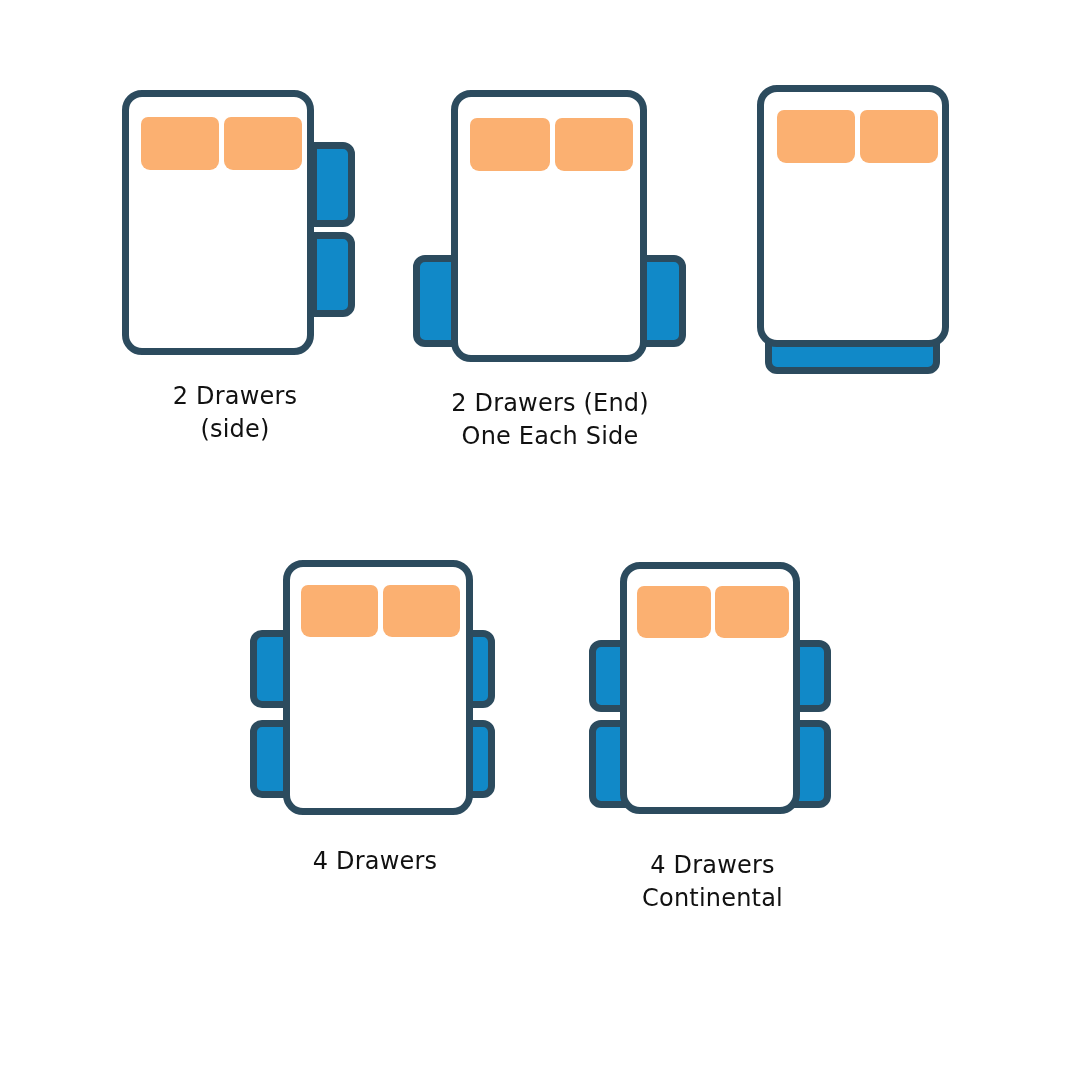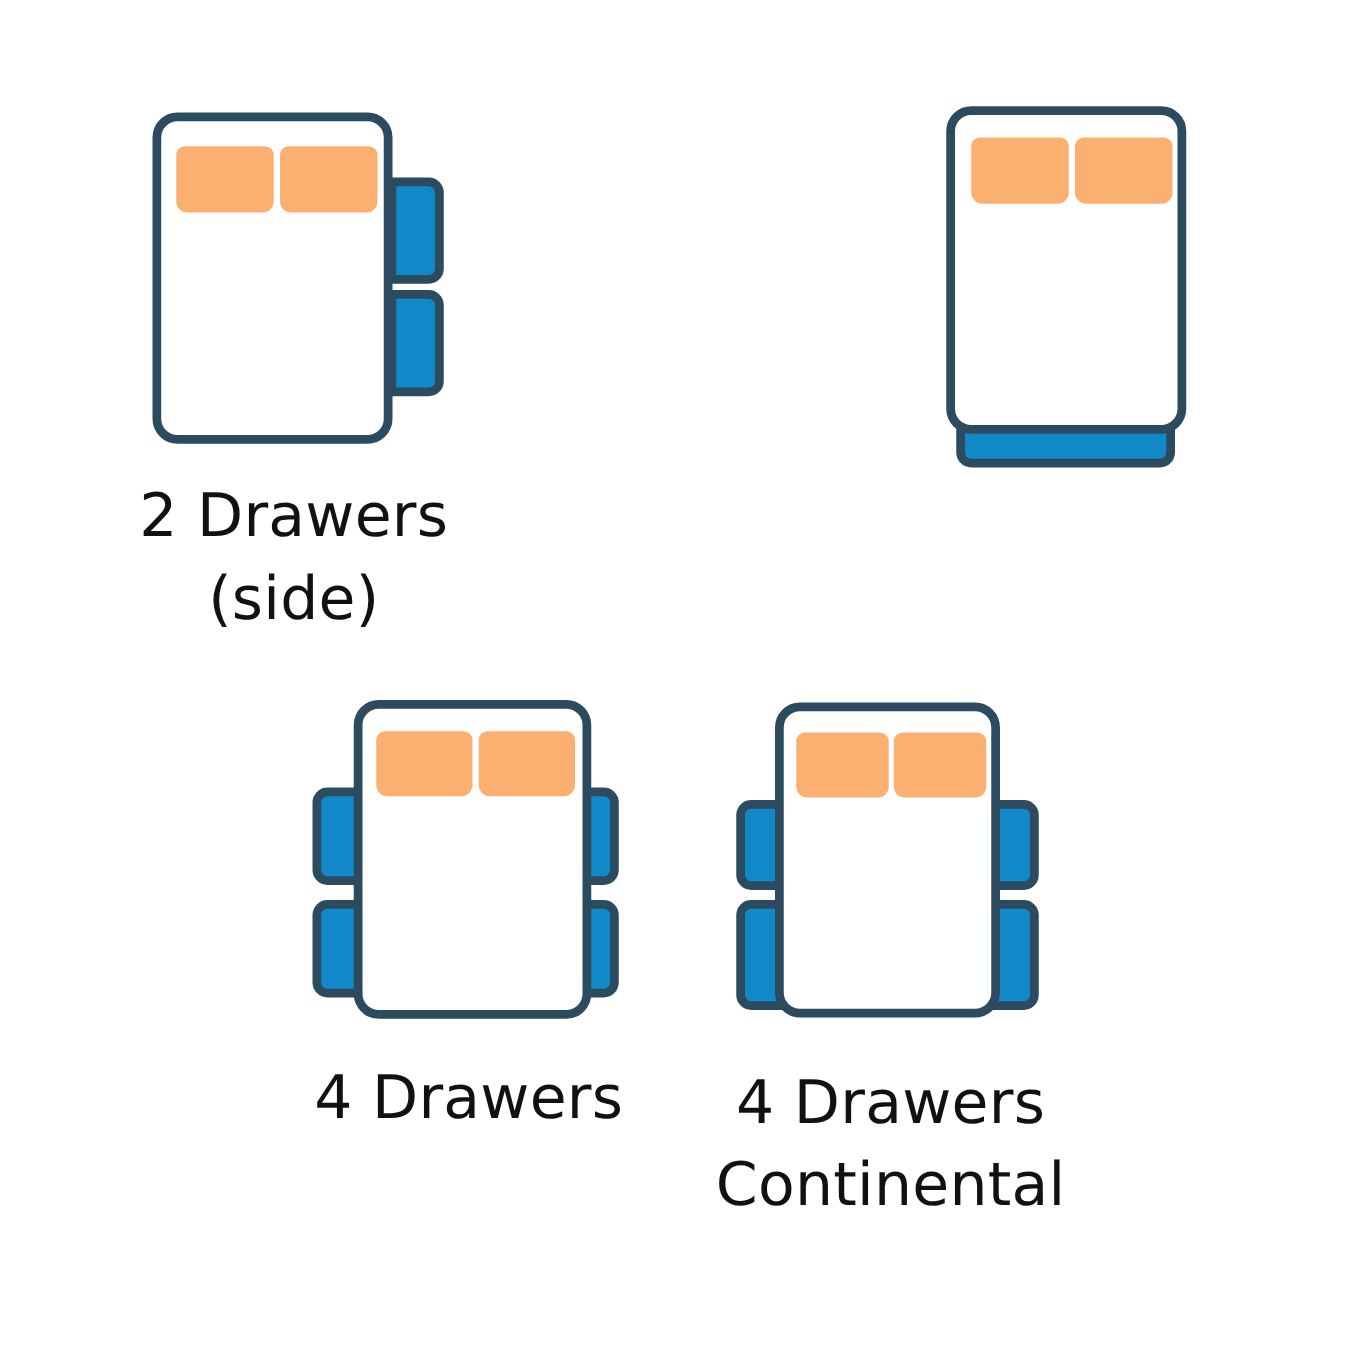--- a/index.html
+++ b/index.html
@@ -27,21 +27,21 @@
   .bed-figure {
     position: relative;
   }
 
   .caption {
     position: absolute;
     left: 50%;
     transform: translateX(-50%);
     text-align: center;
     color: #111111;
-    font-size: 48px;
+    font-size: 24px;
     line-height: 1.38;
     font-weight: 400;
     letter-spacing: 0.2px;
     white-space: pre-line;
     font-family: "DejaVu Sans", "Liberation Sans", sans-serif;
   }
 
   
   .mattress {
     position: absolute;
@@ -88,20 +88,31 @@
       <div class="drawer side-right" style="left:205px; top:52px; width:45px; height:85px;"></div>
       <div class="drawer side-right" style="left:205px; top:142px; width:45px; height:85px;"></div>
       <div class="mattress" style="left:17px; top:0px; width:192px; height:265px;"></div>
       <div class="pillow" style="left:36px; top:27px; width:78px; height:53px;"></div>
       <div class="pillow" style="left:119px; top:27px; width:78px; height:53px;"></div>
     </div>
     <div class="caption" style="top:290px; width:300px;">2 Drawers
 (side)</div>
   </div>
 
+  <div class="bed-cell" style="left:405px; top:90px; width:290px; height:420px;">
+    <div class="bed-figure" style="width:290px; height:272px;">
+      <div class="drawer side-left" style="left:8px; top:165px; width:48px; height:92px;"></div>
+      <div class="drawer side-right" style="left:233px; top:165px; width:48px; height:92px;"></div>
+      <div class="mattress" style="left:46px; top:0px; width:196px; height:272px;"></div>
+      <div class="pillow" style="left:65px; top:28px; width:80px; height:53px;"></div>
+      <div class="pillow" style="left:150px; top:28px; width:78px; height:53px;"></div>
+    </div>
+    <div class="caption" style="top:297px; width:340px;">2 Drawers (End)
+One Each Side</div>
+  </div>
 
   <div class="bed-cell" style="left:750px; top:85px; width:230px; height:430px;">
     <div class="bed-figure" style="width:230px; height:290px;">
       <div class="drawer end-bottom" style="left:15px; top:247px; width:175px; height:42px;"></div>
       <div class="mattress" style="left:7px; top:0px; width:192px; height:262px;"></div>
       <div class="pillow" style="left:27px; top:25px; width:78px; height:53px;"></div>
       <div class="pillow" style="left:110px; top:25px; width:78px; height:53px;"></div>
     </div>
   </div>
 

